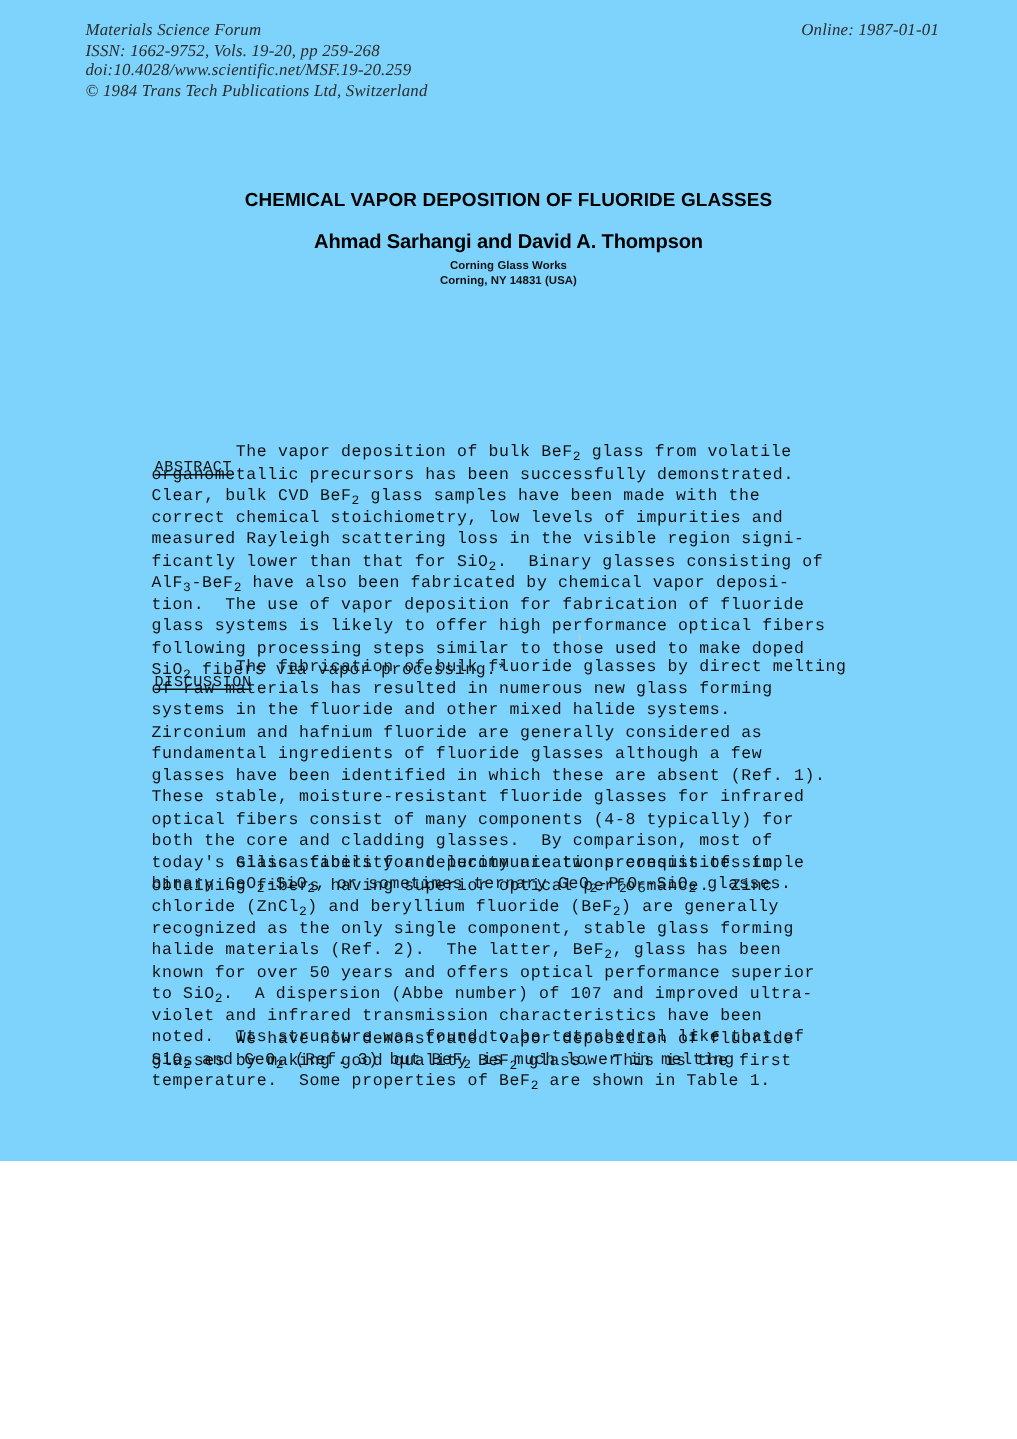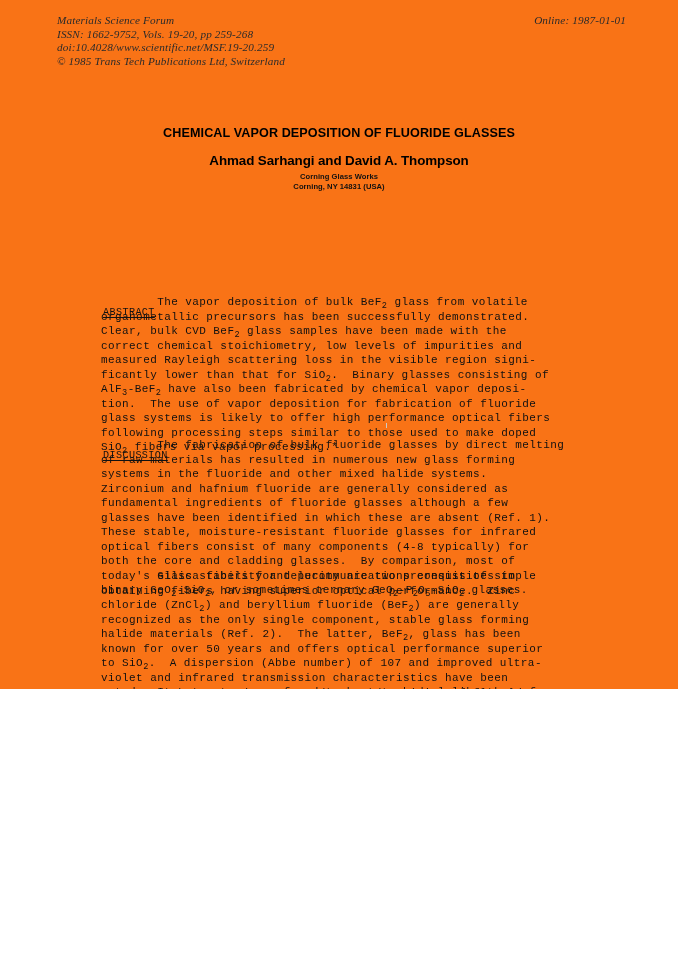--- a/index.html
+++ b/index.html
@@ -4,22 +4,22 @@
 <title>Chemical Vapor Deposition of Fluoride Glasses</title>
 <style>
   html, body {
     margin: 0;
     padding: 0;
     background: #ffffff;
   }
   .page {
     position: relative;
     width: 678px;
-    height: 689px;
-    background: #f97316;
+    height: 774px;
+    background: #7dd3fc;
     overflow: hidden;
     font-family: "Liberation Serif", serif;
     color: #1a1a1a;
   }
 
   
   .pub-header {
     position: absolute;
     left: 57px;
     top: 14px;
@@ -136,21 +136,21 @@
 </style>
 </head>
 <body>
 
 <div class="page">
 
   <div class="pub-header">
     <span class="line">Materials Science Forum</span>
     <span class="line">ISSN: 1662-9752, Vols. 19-20, pp 259-268</span>
     <span class="line">doi:10.4028/www.scientific.net/MSF.19-20.259</span>
-    <span class="line">© 1985 Trans Tech Publications Ltd, Switzerland</span>
+    <span class="line">© 1984 Trans Tech Publications Ltd, Switzerland</span>
   </div>
 
   <div class="online-date">Online: 1987-01-01</div>
 
   <div class="title">CHEMICAL VAPOR DEPOSITION OF FLUORIDE GLASSES</div>
 
   <div class="authors">Ahmad Sarhangi and David A. Thompson</div>
 
   <div class="affiliation">
     <span class="line">Corning Glass Works</span>

